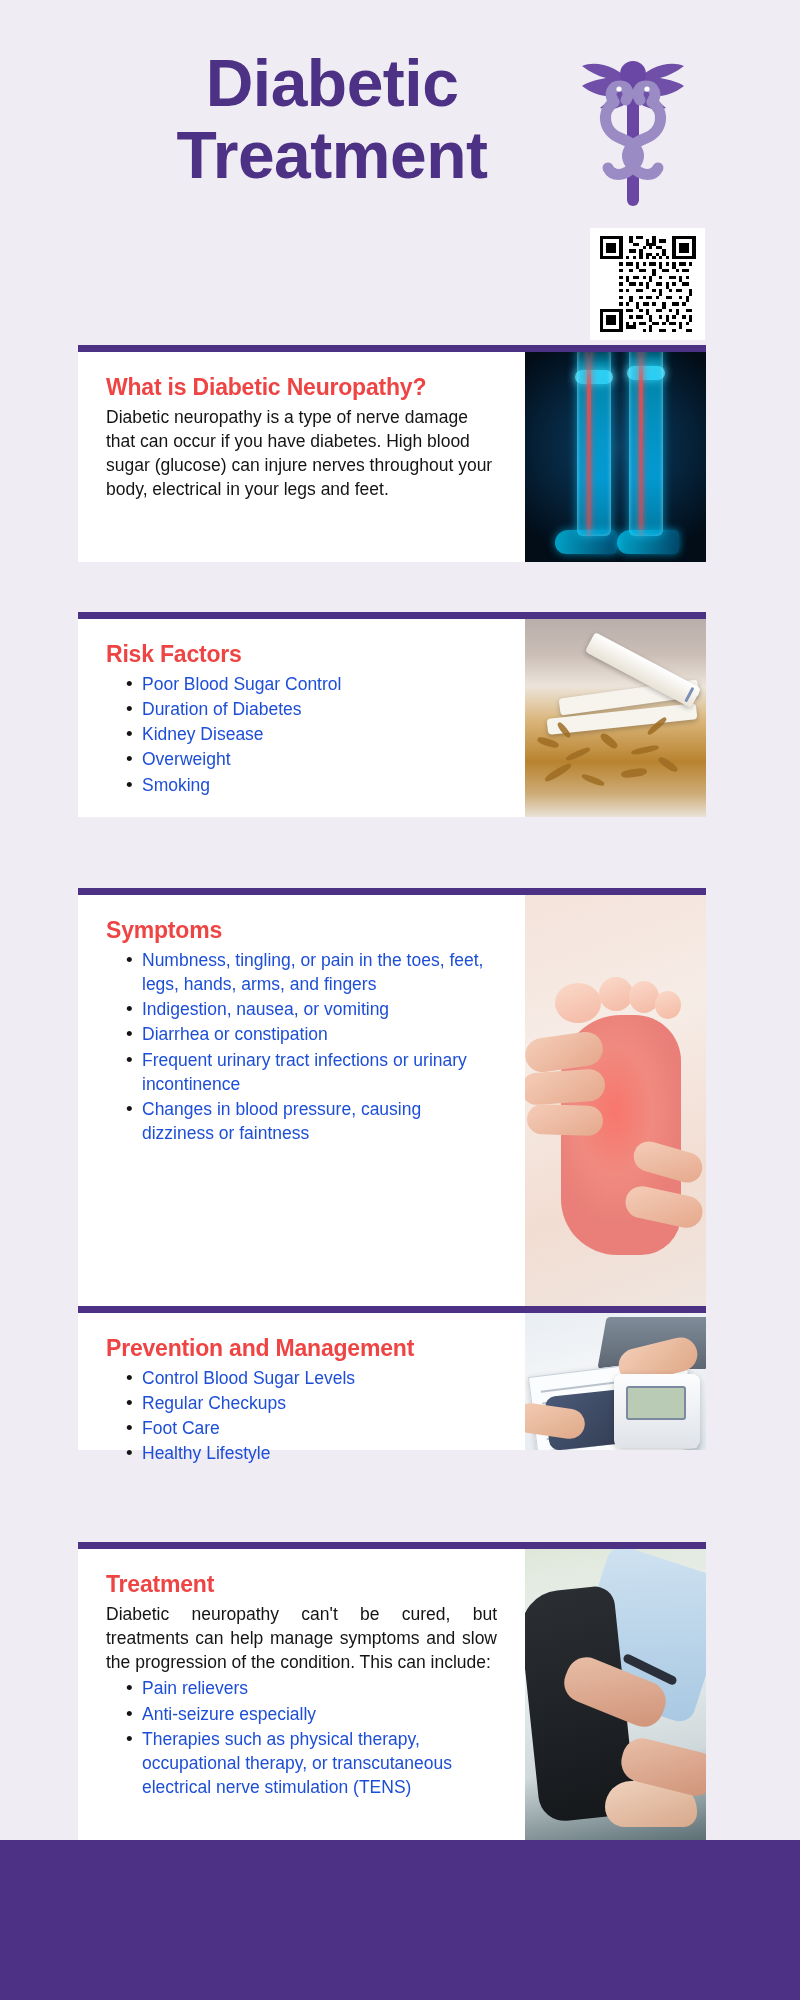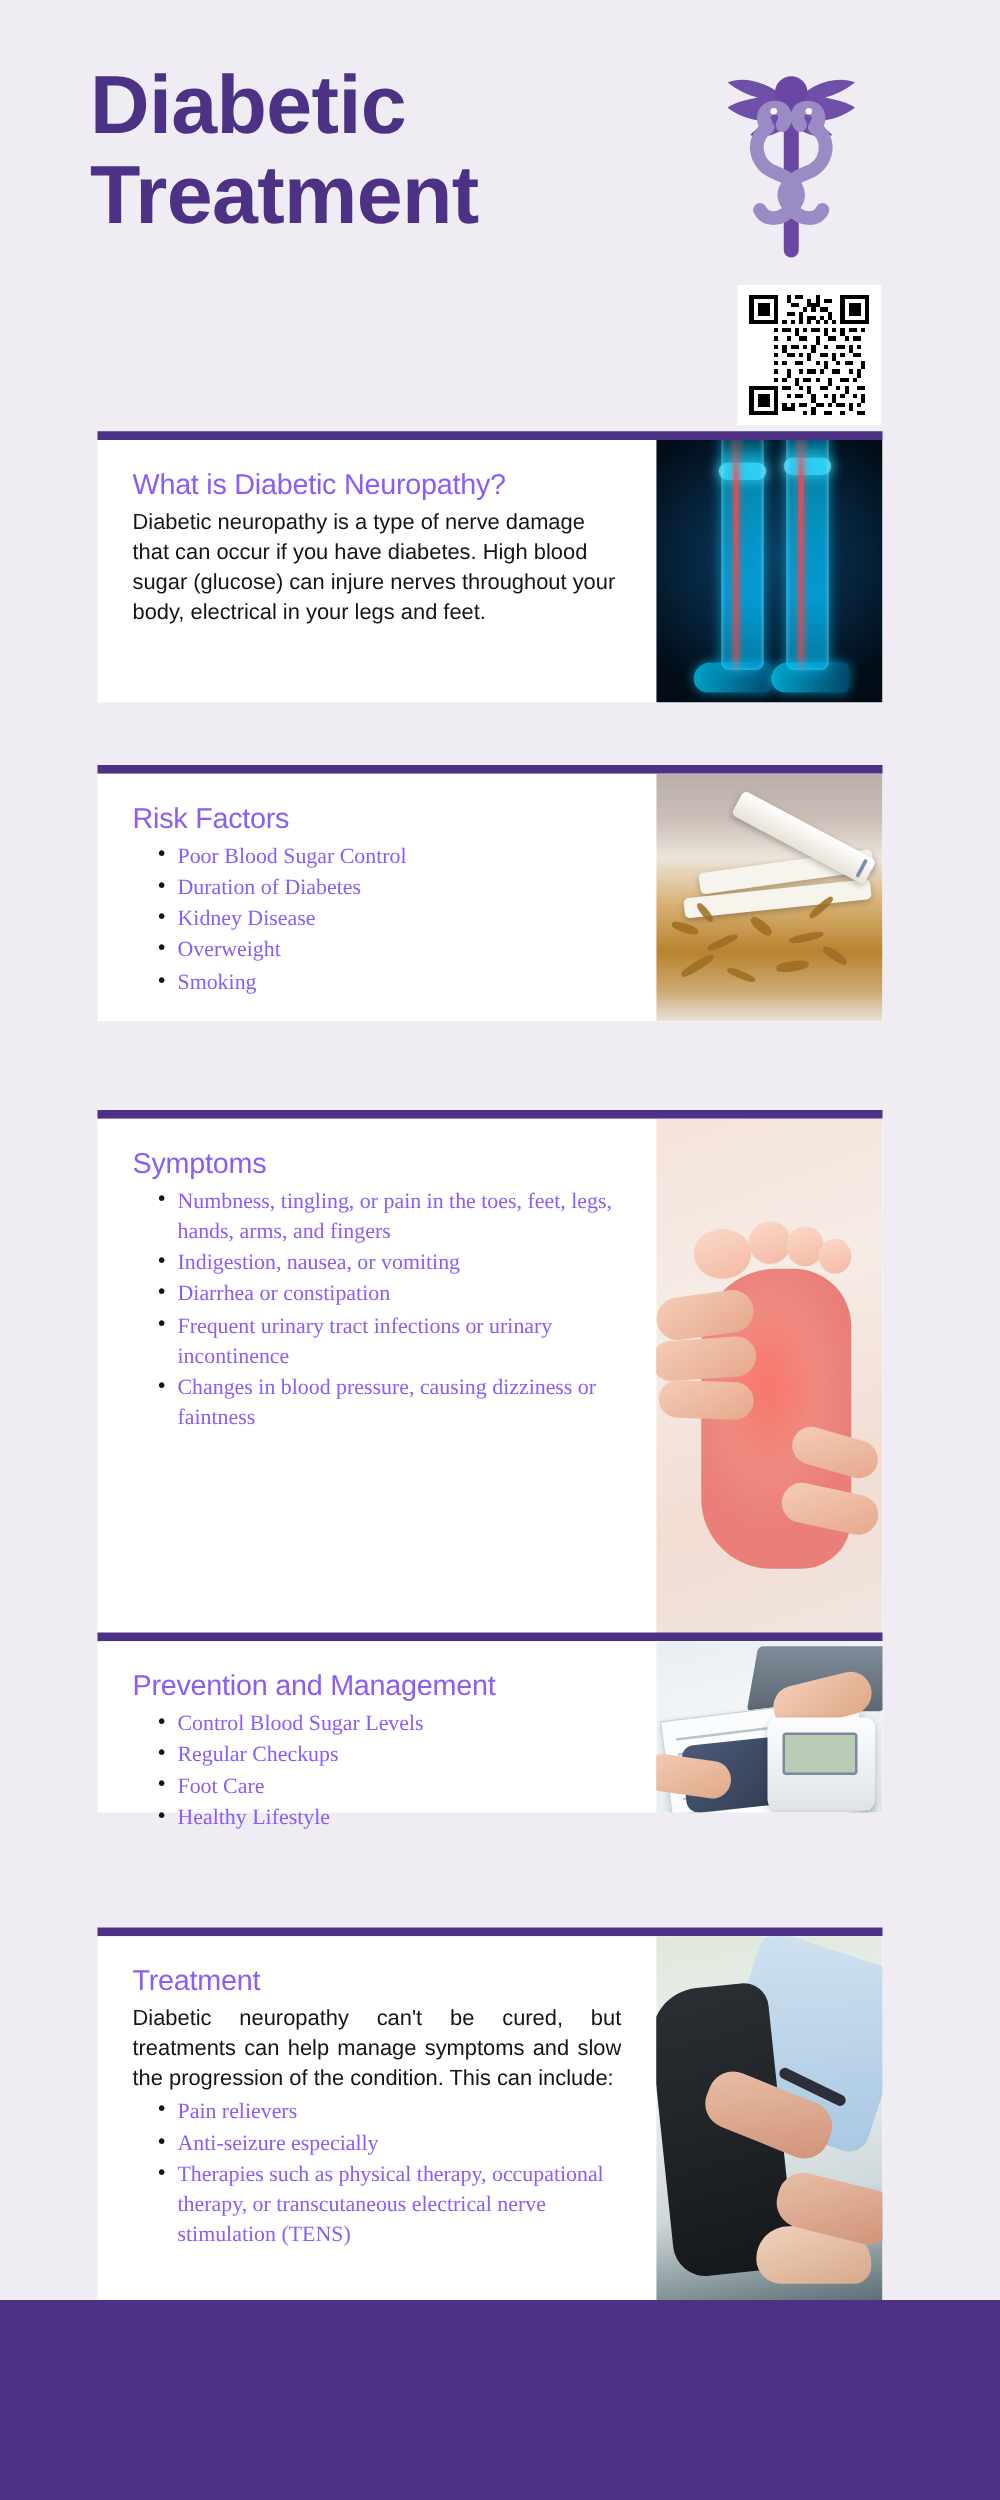--- a/index.html
+++ b/index.html
@@ -25,20 +25,21 @@
   .title {
     position: absolute;
     left: 72px;
     top: 48px;
     width: 520px;
     font-size: 66px;
     line-height: 1.09;
     font-weight: bold;
     color: #4d3185;
     letter-spacing: -0.5px;
+    text-align: center;
   }
   .title .line { display: block; }
 
   .caduceus {
     position: absolute;
     left: 578px;
     top: 50px;
     width: 110px;
     height: 165px;
   }
@@ -79,43 +80,42 @@
     width: 447px;
     padding: 22px 28px 20px 28px;
   }
   .card-media {
     width: 181px;
     position: relative;
     overflow: hidden;
   }
   h2 {
     font-size: 23px;
-    font-weight: normal;
-    color: #8b5cf6;
+    font-weight: bold;
+    color: #ef4444;
     margin-bottom: 4px;
     letter-spacing: -0.2px;
   }
   p.body {
     font-size: 17.5px;
     line-height: 1.38;
     color: #141414;
   }
   p.body.justify { text-align: justify; }
   ul {
     list-style: none;
     margin-top: 2px;
   }
   ul li {
     position: relative;
     font-size: 17.5px;
     line-height: 1.38;
-    color: #8b5cf6;
+    color: #1d4ed8;
     padding-left: 36px;
     margin-bottom: 1px;
-    font-family: Liberation Serif, serif;
   }
   ul li::before {
     content: "\2022";
     position: absolute;
     left: 20px;
     top: -1px;
     font-size: 19px;
     color: #141414;
   }
 

